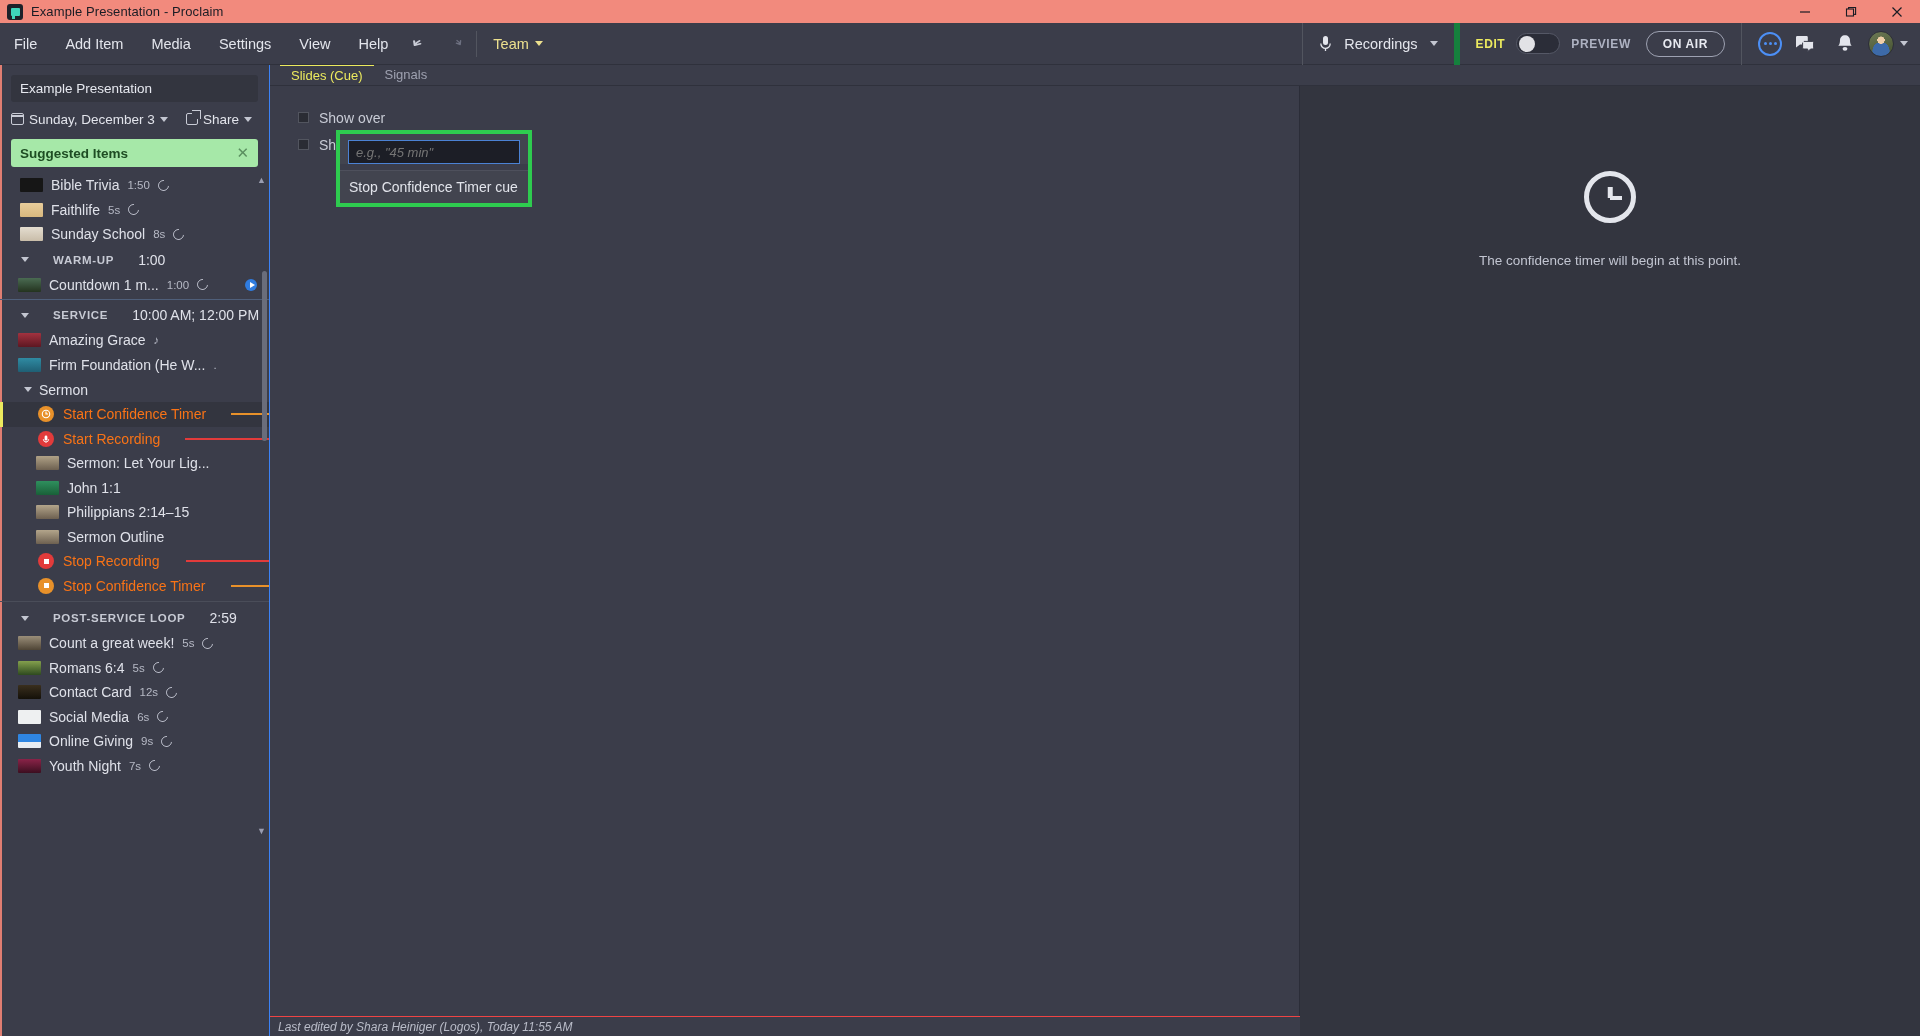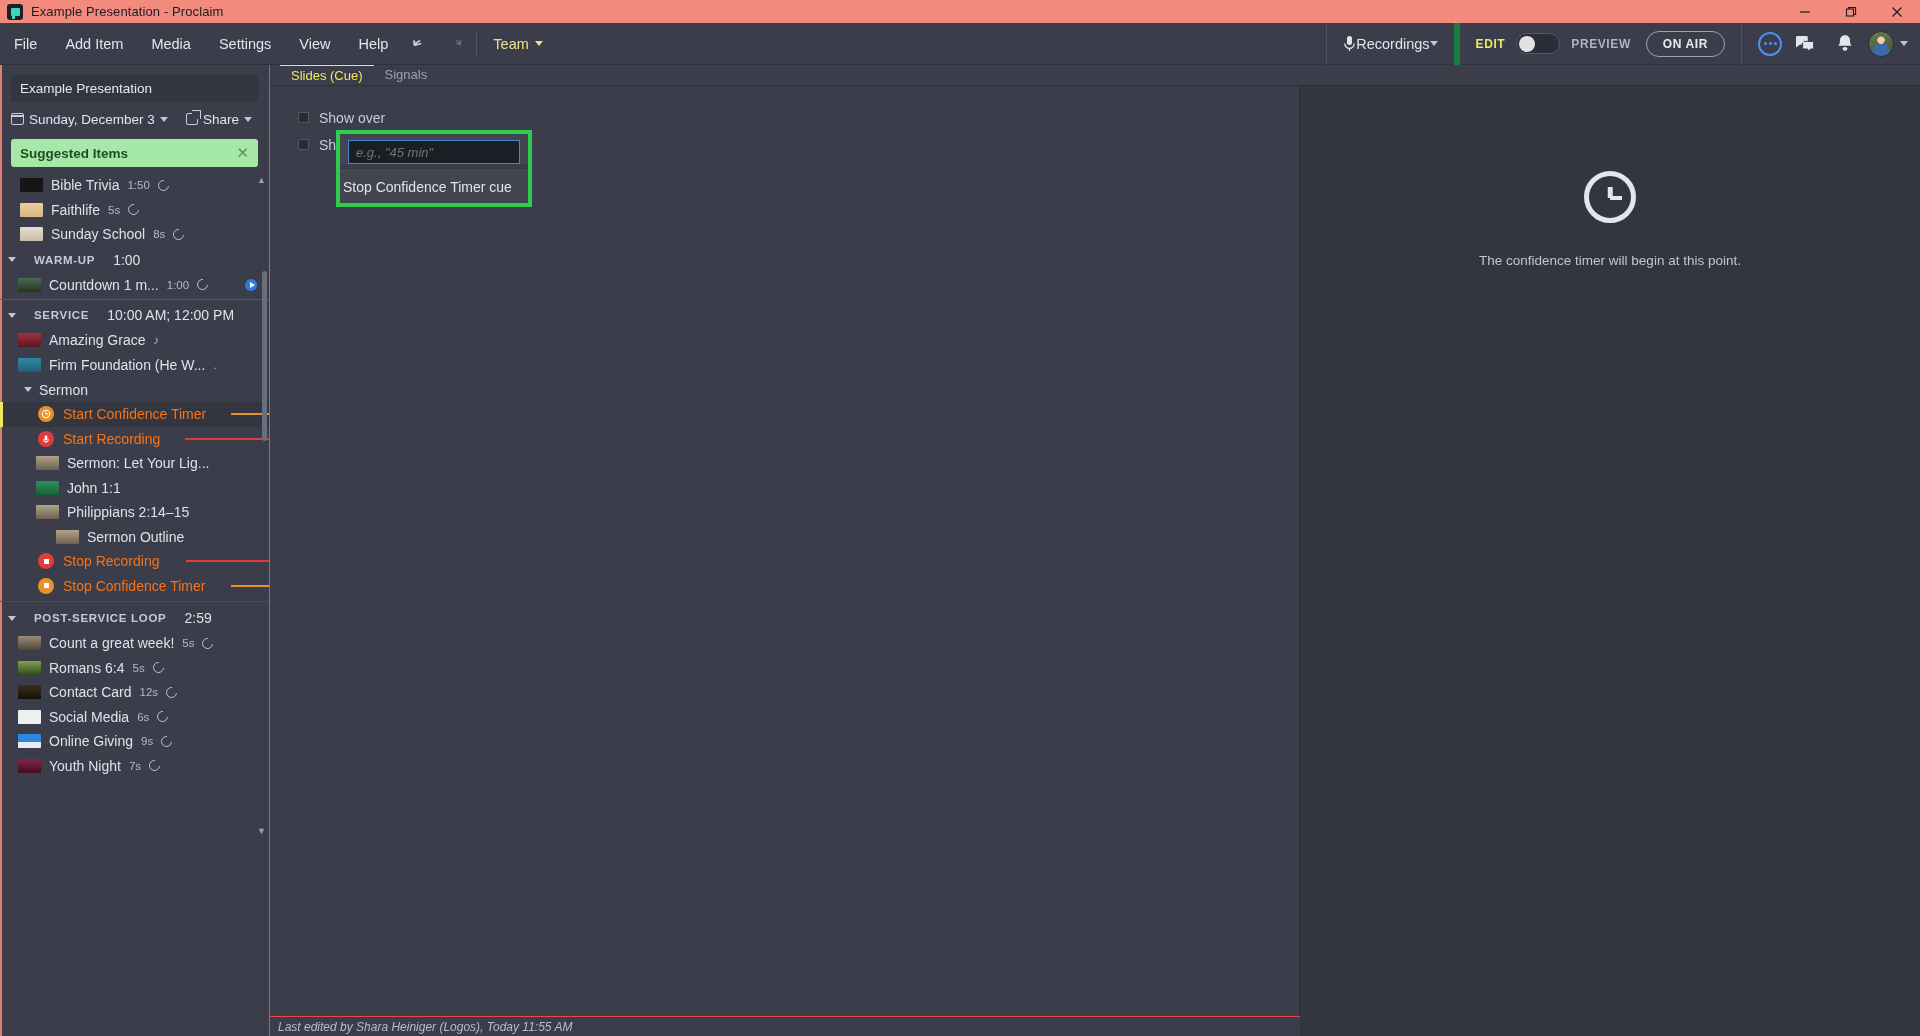--- a/index.html
+++ b/index.html
@@ -52,21 +52,21 @@
     width:34px;height:34px;display:flex;align-items:center;justify-content:center;
     color:#c9ccd6;font-size:16px;
   }
   .icon-btn.disabled{color:#6d7080;}
   #team-btn{
     padding:0 10px;height:42px;display:flex;align-items:center;gap:6px;
     font-size:14.5px;color:#ece08e;
   }
   #menu-right{margin-left:auto;display:flex;align-items:center;height:42px;}
   #recordings{
-    display:flex;align-items:center;gap:0;padding:0 16px;height:42px;
+    display:flex;align-items:center;gap:12px;padding:0 16px;height:42px;
     font-size:14.5px;color:#e3e5ec;border-left:1px solid #52555f;
   }
   #mode-switch{
     display:flex;align-items:center;gap:11px;padding:0 16px;height:42px;
     border-left:6px solid #15803d;
   }
   #mode-switch .lbl{font-size:12px;font-weight:bold;letter-spacing:.6px;}
   #mode-switch .edit{color:#ecea5e;}
   #mode-switch .preview{color:#aeb2c2;}
   .toggle{
@@ -147,21 +147,21 @@
   .item .thumb{
     width:23px;height:14px;flex:0 0 23px;border-radius:1px;background:#2a2c34;
     background-size:cover;
   }
   .item .dur{font-size:11.5px;color:#b6b9c5;}
   .loop-icon{
     width:11px;height:11px;border:1.6px solid #b6b9c5;border-radius:50%;
     border-right-color:transparent;transform:rotate(-40deg);flex:0 0 11px;
   }
   .group-hdr{
-    display:flex;align-items:center;height:26px;padding-left:8px;gap:18px;
+    display:flex;align-items:center;height:26px;padding-left:21px;gap:24px;
     font-size:11.5px;font-weight:bold;letter-spacing:.7px;color:#c7cad4;
     text-transform:uppercase;
   }
   .group-hdr .gtime{font-size:14px;font-weight:normal;letter-spacing:0;
      text-transform:none;color:#dfe1e9;}
   .tri{
     width:0;height:0;border-left:4.5px solid transparent;border-right:4.5px solid transparent;
     border-top:5.5px solid #c3c6d1;
   }
   .sub-hdr{
@@ -233,21 +233,21 @@
     position:absolute;left:66px;top:44px;width:196px;
     border:4px solid #2ecb4f;background:#3b3d4a;
   }
   #popup .inner{padding:6px 8px 0 8px;background:#42444f;}
   #popup input{
     width:100%;height:24px;background:#1c1e26;border:1px solid #4b82d4;
     color:#9296a6;font-size:13px;font-style:italic;padding:0 7px;outline:none;
     font-family:"Liberation Sans",sans-serif;
   }
   #popup .opt{
-    background:#42444f;padding:8px 8px 8px 3px;font-size:14px;color:#e2e4eb;
+    background:#42444f;padding:8px 8px 8px 9px;font-size:14px;color:#e2e4eb;
     margin-top:6px;border-top:1px solid #4e505c;
   }
   #status-bar{
     height:20px;display:flex;align-items:center;padding-left:8px;
     font-size:12px;font-style:italic;color:#b9bcc8;background:#3b3d4a;
     border-top:1px solid #ef4444;width:calc(100% - 0px);
   }
   #editor-wrap{flex:1;display:flex;flex-direction:column;min-width:0;}
   #preview-pane{
     width:620px;flex:0 0 620px;background:#33353f;display:flex;
@@ -471,21 +471,21 @@
         <span>Sermon: Let Your Lig...</span>
       </div>
       <div class="item" style="padding-left:36px">
         <span class="thumb" style="background:linear-gradient(#2f8f5e,#196038)"></span>
         <span>John 1:1</span>
       </div>
       <div class="item" style="padding-left:36px">
         <span class="thumb" style="background:linear-gradient(#b3a58b,#6d6050)"></span>
         <span>Philippians 2:14–15</span>
       </div>
-      <div class="item" style="padding-left:56px">
+      <div class="item" style="padding-left:36px">
         <span class="thumb" style="background:linear-gradient(#b3a58b,#6d6050)"></span>
         <span>Sermon Outline</span>
       </div>
 
       <div class="cue">
         <span class="badge">
           <span class="shape" style="background:#e23b3b">
             <span style="width:5px;height:5px;background:#fff;display:block"></span>
           </span>
         </span>

